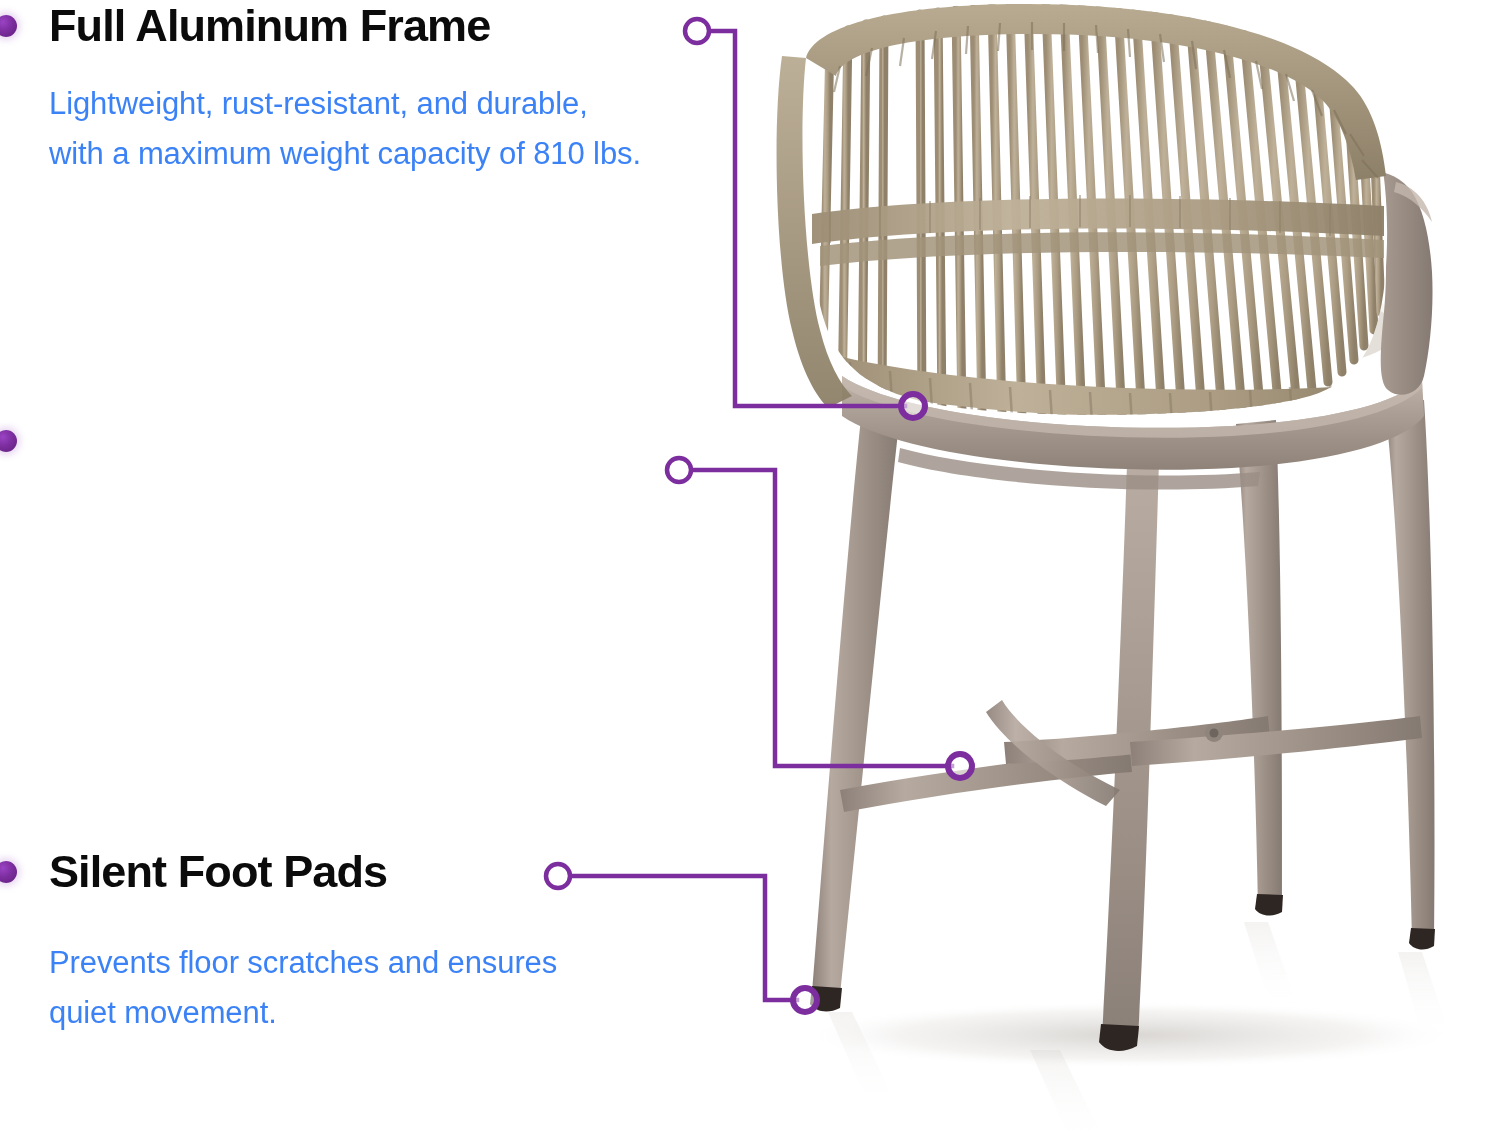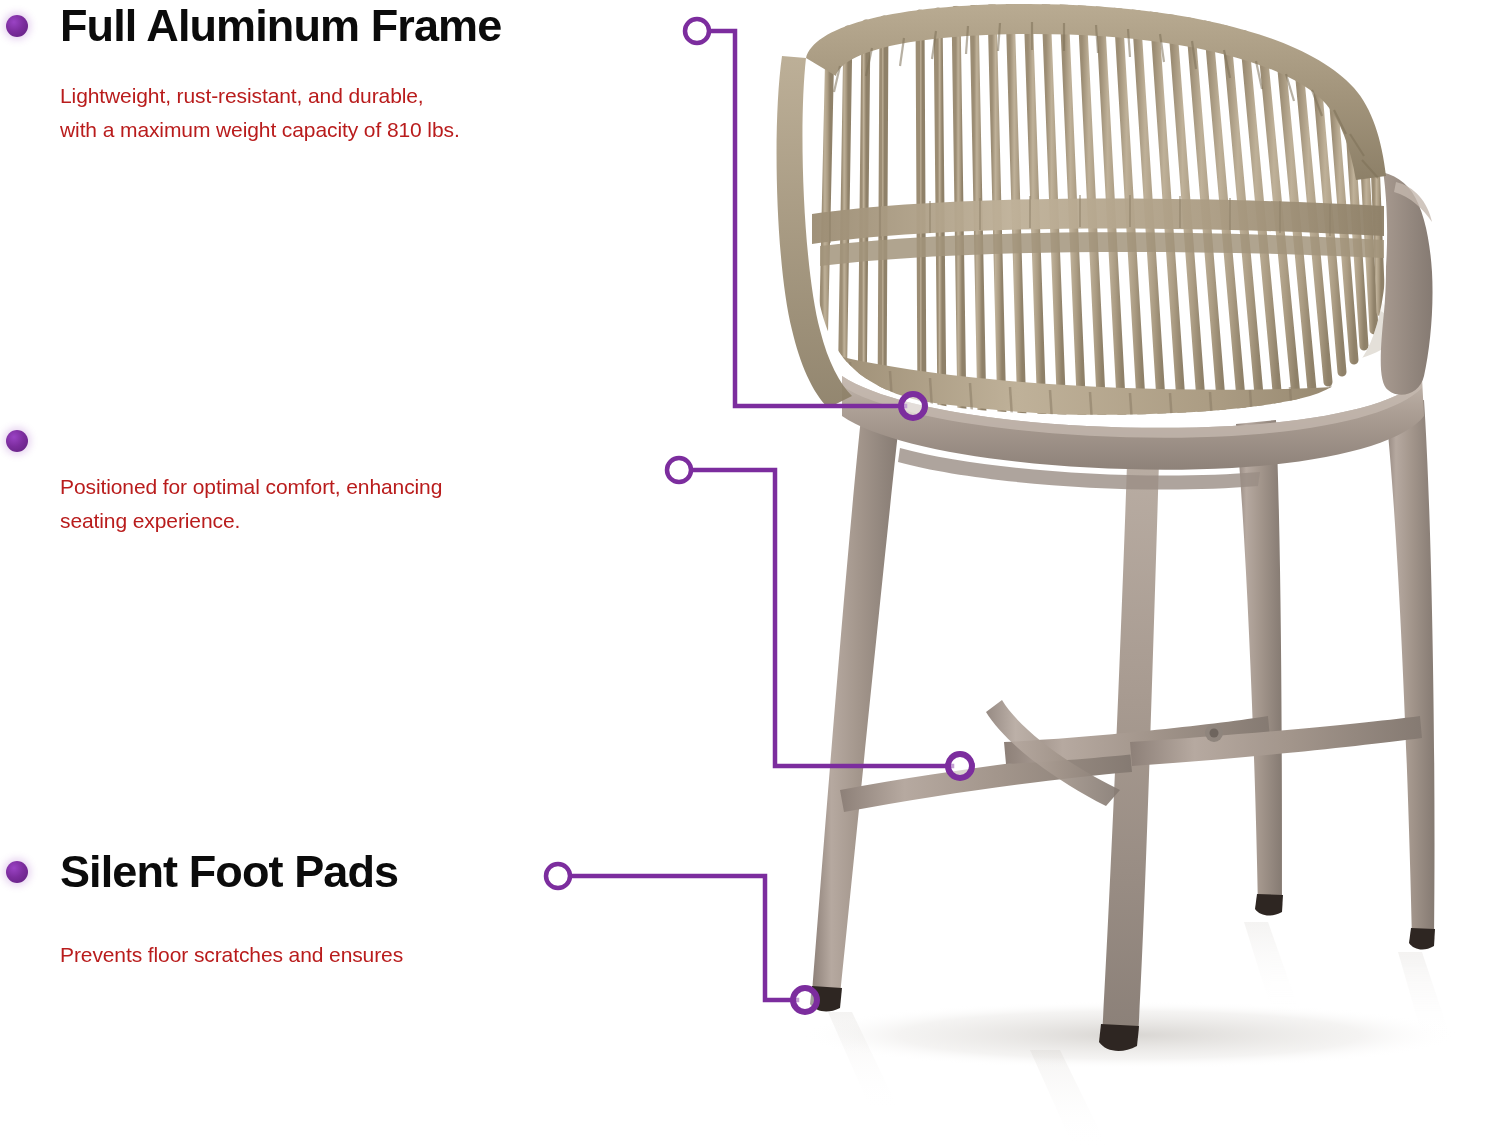--- a/index.html
+++ b/index.html
@@ -16,21 +16,21 @@
     position: relative;
     width: 1500px;
     height: 1148px;
     background: #ffffff;
     overflow: hidden;
   }
 
   
   .callout {
     position: absolute;
-    left: 12px;
+    left: 1px;
     width: 680px;
   }
   .callout-head {
     position: relative;
     display: block;
     padding-left: 48px;
     margin: 0;
     font-size: 45px;
     font-weight: bold;
     line-height: 1.06;
@@ -46,23 +46,23 @@
     width: 22px;
     height: 22px;
     border-radius: 50%;
     background:
       radial-gradient(circle at 36% 32%, #9a43c4 0%, #7c2d9e 46%, #5f1f7d 100%);
     box-shadow: 0 0 7px 3px rgba(150, 70, 190, 0.22);
   }
   .callout-body {
     margin: 0;
     padding-left: 48px;
-    font-size: 21px;
+    font-size: 31px;
     line-height: 1.62;
-    color: #b91c1c;
+    color: #3b82f6;
     font-weight: normal;
     letter-spacing: -0.1px;
   }
   .callout-body span { display: block; white-space: nowrap; }
 
   .c1 { top: 2px; }
   .c1 .callout-body { margin-top: 29px; }
   .c2 { top: 441px; }
   .c2 .callout-body { margin-top: 29px; }
   .c3 { top: 848px; }
@@ -388,29 +388,26 @@
     <p class="callout-body">
       <span>Lightweight, rust-resistant, and durable,</span>
       <span>with a maximum weight capacity of 810 lbs.</span>
     </p>
   </div>
 
   <div class="callout c2">
     <h2 class="callout-head">
       <span class="bullet-dot"></span>
     </h2>
-    <p class="callout-body">
-      <span>Positioned for optimal comfort, enhancing</span>
-      <span>seating experience.</span>
-    </p>
   </div>
 
   <div class="callout c3">
     <h2 class="callout-head">
       <span class="bullet-dot"></span>
       <span>Silent Foot Pads</span>
     </h2>
     <p class="callout-body">
       <span>Prevents floor scratches and ensures</span>
+      <span>quiet movement.</span>
     </p>
   </div>
 
 </div>
 
 </body></html>

